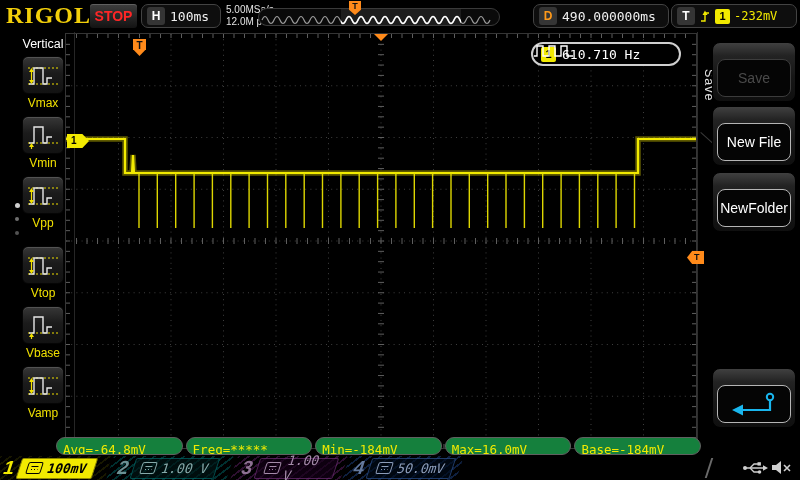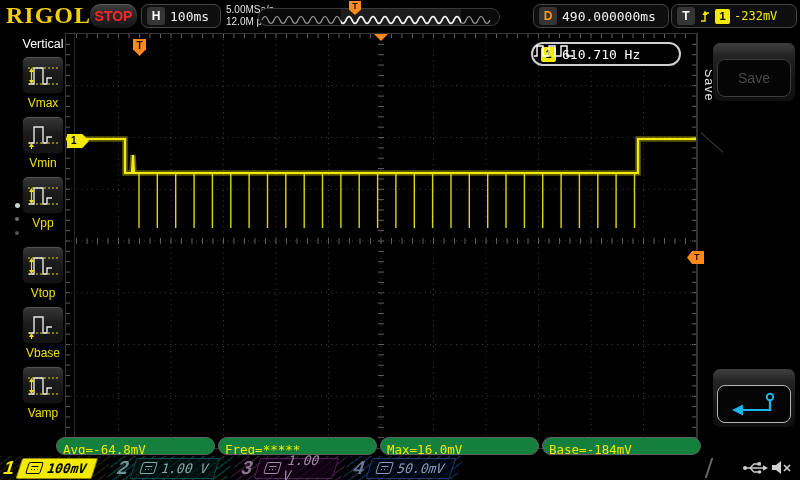--- a/index.html
+++ b/index.html
@@ -4,21 +4,21 @@
 <style>
   html,body{margin:0;padding:0;background:#222;}
   .screen{position:relative;width:800px;height:480px;background:#000;overflow:hidden;
           font-family:"Liberation Sans",sans-serif;-webkit-font-smoothing:none;}
   .mono{font-family:"DejaVu Sans Mono",monospace;text-align:center;}
 
   
   .topbar{position:absolute;left:0;top:0;width:800px;height:32px;background:#000;}
   .logo{position:absolute;left:6px;top:2px;font-family:"Liberation Serif",serif;font-weight:900;
         font-size:24px;color:#f2cf0a;letter-spacing:1px;}
-  .stop-btn{position:absolute;left:90px;top:4px;width:47px;height:24px;border-radius:11px;
+  .stop-btn{position:absolute;left:90px;top:4px;width:47px;height:24px;border-radius:3px;
         background:linear-gradient(180deg,#3d3d3d,#131313);box-shadow:inset 0 1px 0 rgba(255,255,255,.18),0 0 0 1px #000;
         color:#ff2626;font-weight:bold;font-size:14px;text-align:center;line-height:24px;}
   .tb-box{position:absolute;top:4px;height:24px;background:#0e0e0e;border:1px solid #434343;border-radius:7px;
         box-sizing:border-box;display:flex;align-items:center;gap:5px;padding:0 5px;}
   .h-box{left:141px;width:80px;}
   .key-sq{width:18px;height:18px;background:#353535;border-radius:3px;color:#fff;font-weight:bold;
         font-size:12px;text-align:center;line-height:18px;flex:0 0 auto;}
   .tb-val{color:#f0f0f0;font-size:13px;}
   .acq{position:absolute;left:226px;top:4px;font-size:10px;line-height:12px;color:#e3e3e3;}
   .membar{position:absolute;left:258px;top:8px;width:242px;height:18px;background:#0a0a0a;
@@ -578,34 +578,41 @@
     </div>
   </div>
 
   <div class="right-panel">
     <div class="save-tab">Save</div>
     <div class="tab-diag"></div>
 
     <div class="rkey" style="top:10px">
       <div class="rbtn disabled">Save</div>
     </div>
+    <div class="rkey" style="top:74px">
+      <div class="rbtn">New File</div>
+    </div>
+    <div class="rkey" style="top:140px">
+      <div class="rbtn">NewFolder</div>
+    </div>
     <div class="rkey" style="top:336px">
       <div class="rbtn">
         <svg width="56" height="26" viewBox="0 0 56 26">
           <circle cx="44" cy="6" r="3.2" fill="none" stroke="#19b6ee" stroke-width="2"></circle>
           <path d="M44,9.5 V19 H16" fill="none" stroke="#19b6ee" stroke-width="2.2"></path>
           <polygon points="6,19 17,13.5 17,24.5" fill="#19b6ee"></polygon>
         </svg>
       </div>
     </div>
   </div>
 
   <div class="meas-row">
     <div class="mcell">Avg=-64.8mV</div>
     <div class="mcell">Freq=*****</div>
+    <div class="mcell">Min=-184mV</div>
     <div class="mcell">Max=16.0mV</div>
     <div class="mcell">Base=-184mV</div>
   </div>
 
   <div class="chbar">
     <div class="chgroup" style="left: -4px; width: 112px; background: repeating-linear-gradient(135deg, rgba(242, 234, 0, 0.1) 0px, rgba(242, 234, 0, 0.1) 2px, transparent 2px, transparent 7px);">
       <span class="chnum" style="color: rgb(242, 234, 0);">1</span>
       <span class="chpara" style="background: rgb(242, 234, 0); color: rgb(0, 0, 0); border-color: rgb(143, 136, 0);">
         <span class="coup">
             <i></i>

